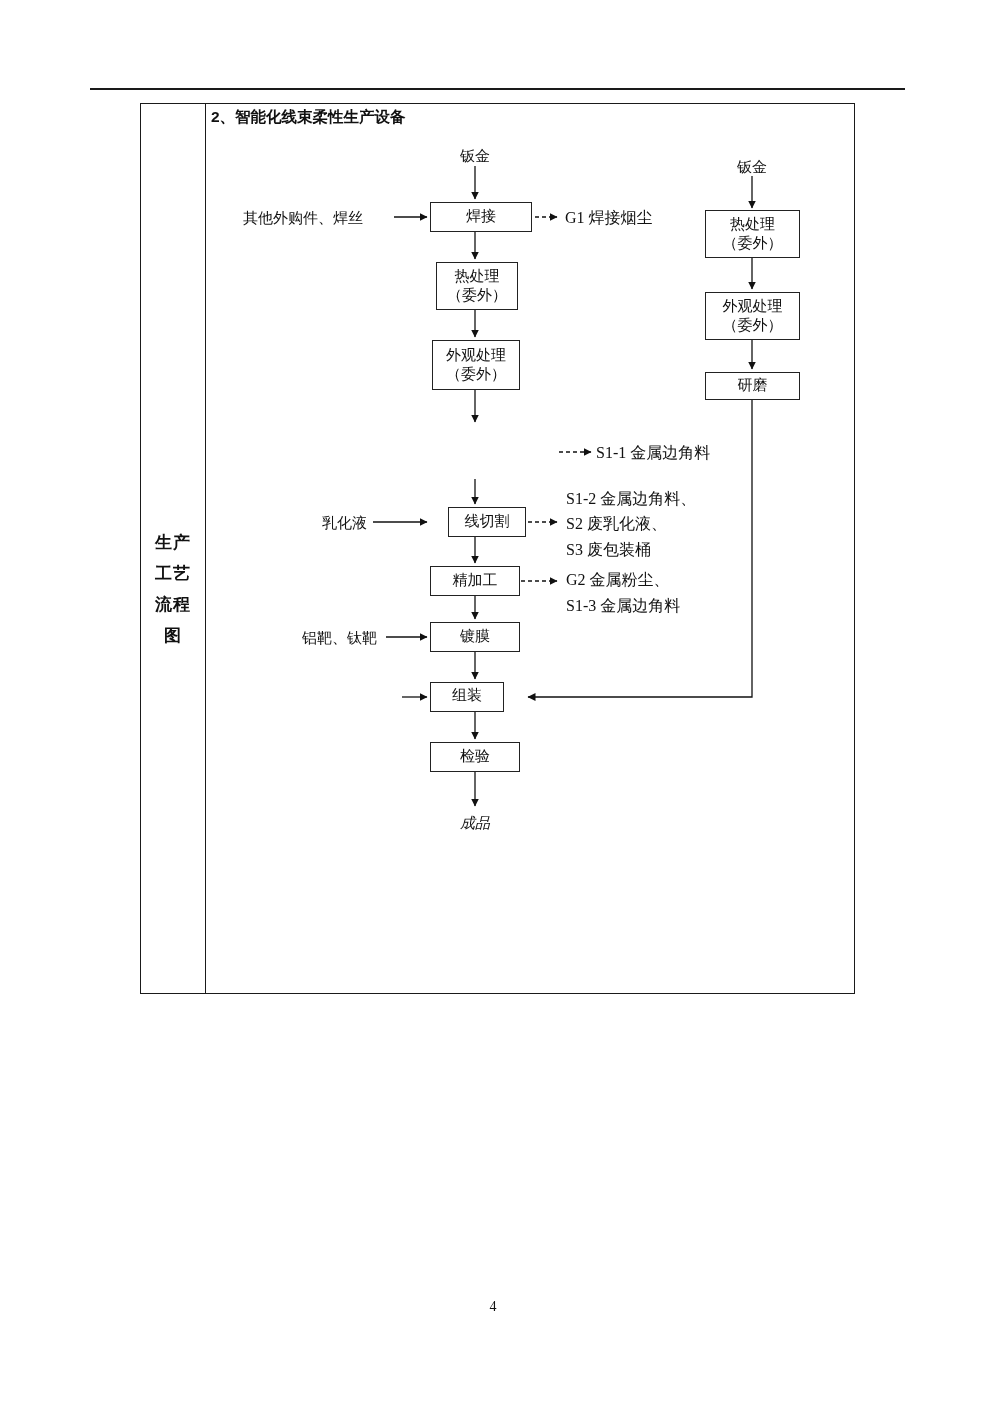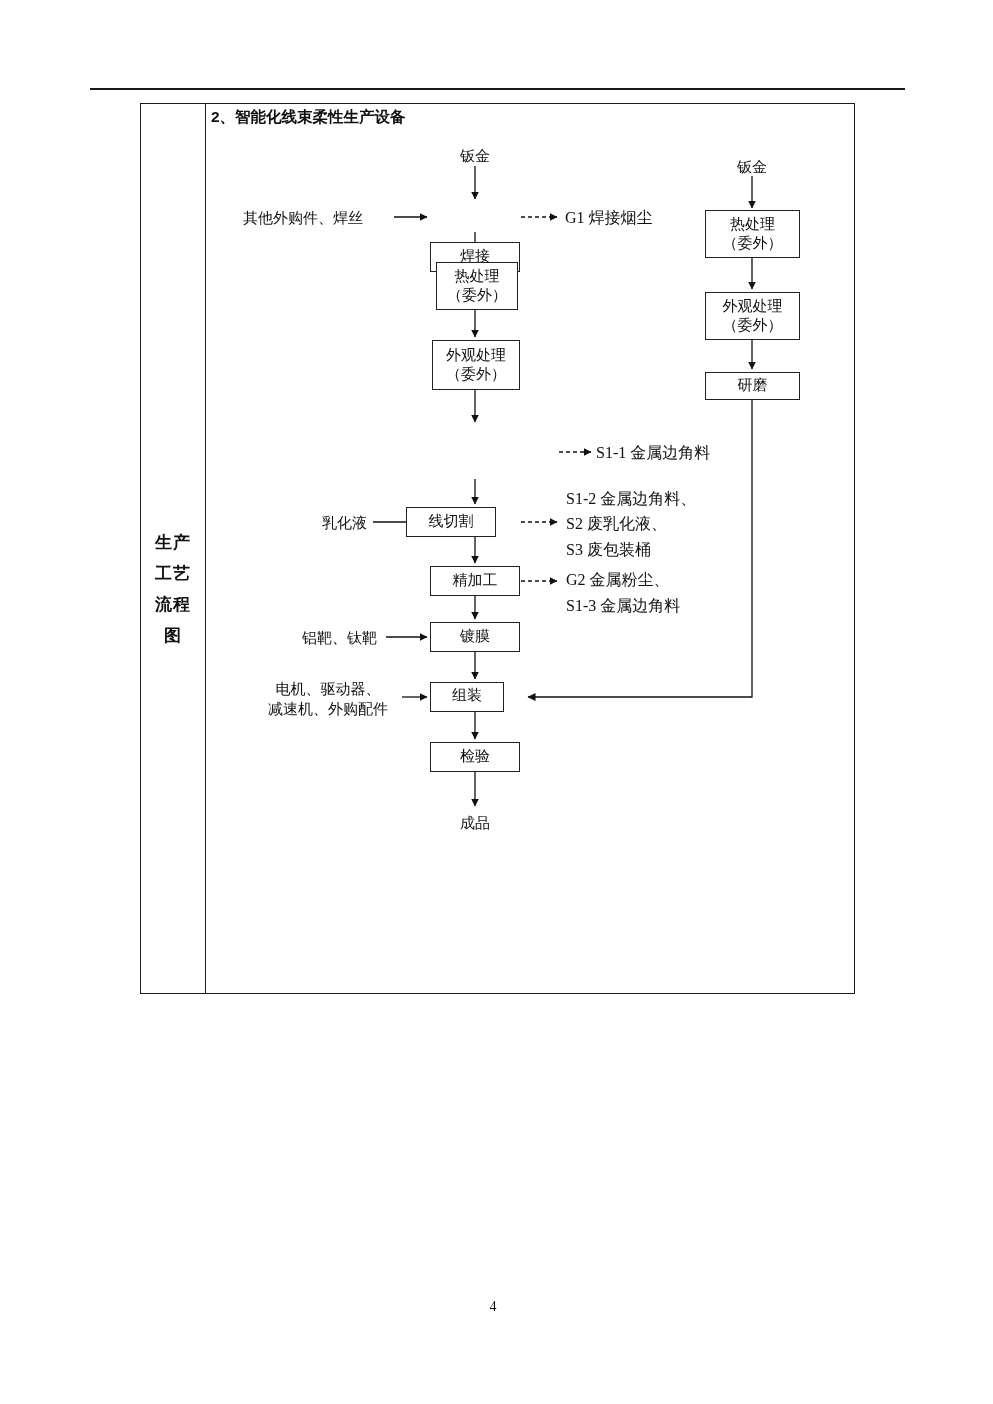--- a/index.html
+++ b/index.html
@@ -86,21 +86,21 @@
     <g stroke="#111" stroke-width="1.3" fill="none">
       <line x1="752" y1="176" x2="752" y2="208" marker-end="url(#ah)"></line>
       <line x1="752" y1="258" x2="752" y2="289" marker-end="url(#ah)"></line>
       <line x1="752" y1="340" x2="752" y2="369" marker-end="url(#ah)"></line>
       <path d="M752,400 L752,697 L528,697" marker-end="url(#ah)"></path>
     </g>
   </svg>
 
   <div class="lbl lbl-center" style="left:445px; top:147px; width:60px;">钣金</div>
 
-  <div class="box" style="left:430px; top:202px; width:90px; height:30px;margin-top:40px;">
+  <div class="box" style="left:430px; top:202px; width:102px; height:30px;">
     <span>焊接</span>
   </div>
   <div class="lbl" style="left:243px; top:209px;">其他外购件、焊丝</div>
   <div class="lbl" style="left:565px; top:208px; font-size:16px;">G1 焊接烟尘</div>
 
   <div class="box" style="left:436px; top:262px; width:82px; height:48px;">
     <span class="stack">
       <span>热处理</span>
       <span>（委外）</span>
     </span>
@@ -108,21 +108,21 @@
 
   <div class="box" style="left:432px; top:340px; width:88px; height:50px;">
     <span class="stack">
       <span>外观处理</span>
       <span>（委外）</span>
     </span>
   </div>
 
   <div class="lbl" style="left:596px; top:443px; font-size:16px;">S1-1 金属边角料</div>
 
-  <div class="box" style="left:406px; top:507px; width:90px; height:30px;">
+  <div class="box" style="left:448px; top:507px; width:78px; height:30px;">
     <span>线切割</span>
   </div>
   <div class="lbl" style="left:322px; top:514px;">乳化液</div>
   <div class="lbl" style="left:566px; top:489px; font-size:16px;">S1-2 金属边角料、</div>
   <div class="lbl" style="left:566px; top:514px; font-size:16px;">S2 废乳化液、</div>
   <div class="lbl" style="left:566px; top:540px; font-size:16px;">S3 废包装桶</div>
 
   <div class="box" style="left:430px; top:566px; width:90px; height:30px;">
     <span>精加工</span>
   </div>
@@ -130,30 +130,26 @@
   <div class="lbl" style="left:566px; top:596px; font-size:16px;">S1-3 金属边角料</div>
 
   <div class="box" style="left:430px; top:622px; width:90px; height:30px;">
     <span>镀膜</span>
   </div>
   <div class="lbl" style="left:302px; top:629px;">铝靶、钛靶</div>
 
   <div class="box" style="left:430px; top:682px; width:74px; height:30px;font-family:Liberation Mono, monospace;">
     <span>组装</span>
   </div>
-  <div class="lbl lbl-center" style="left:254px; top:679px; width:148px; line-height:20px; white-space:normal;">
-    <div>电机、驱动器、</div>
-    <div>减速机、外购配件</div>
-  </div>
 
   <div class="box" style="left:430px; top:742px; width:90px; height:30px;align-items:center;">
     <span>检验</span>
   </div>
 
-  <div class="lbl lbl-center" style="left:445px; top:814px; width:60px;">成品</div>
+  <div class="lbl lbl-center" style="left:445px; top:814px; width:60px;font-style:italic;">成品</div>
 
   <div class="lbl lbl-center" style="left:722px; top:158px; width:60px;">钣金</div>
 
   <div class="box" style="left:705px; top:210px; width:95px; height:48px;">
     <span class="stack">
       <span>热处理</span>
       <span>（委外）</span>
     </span>
   </div>
 

